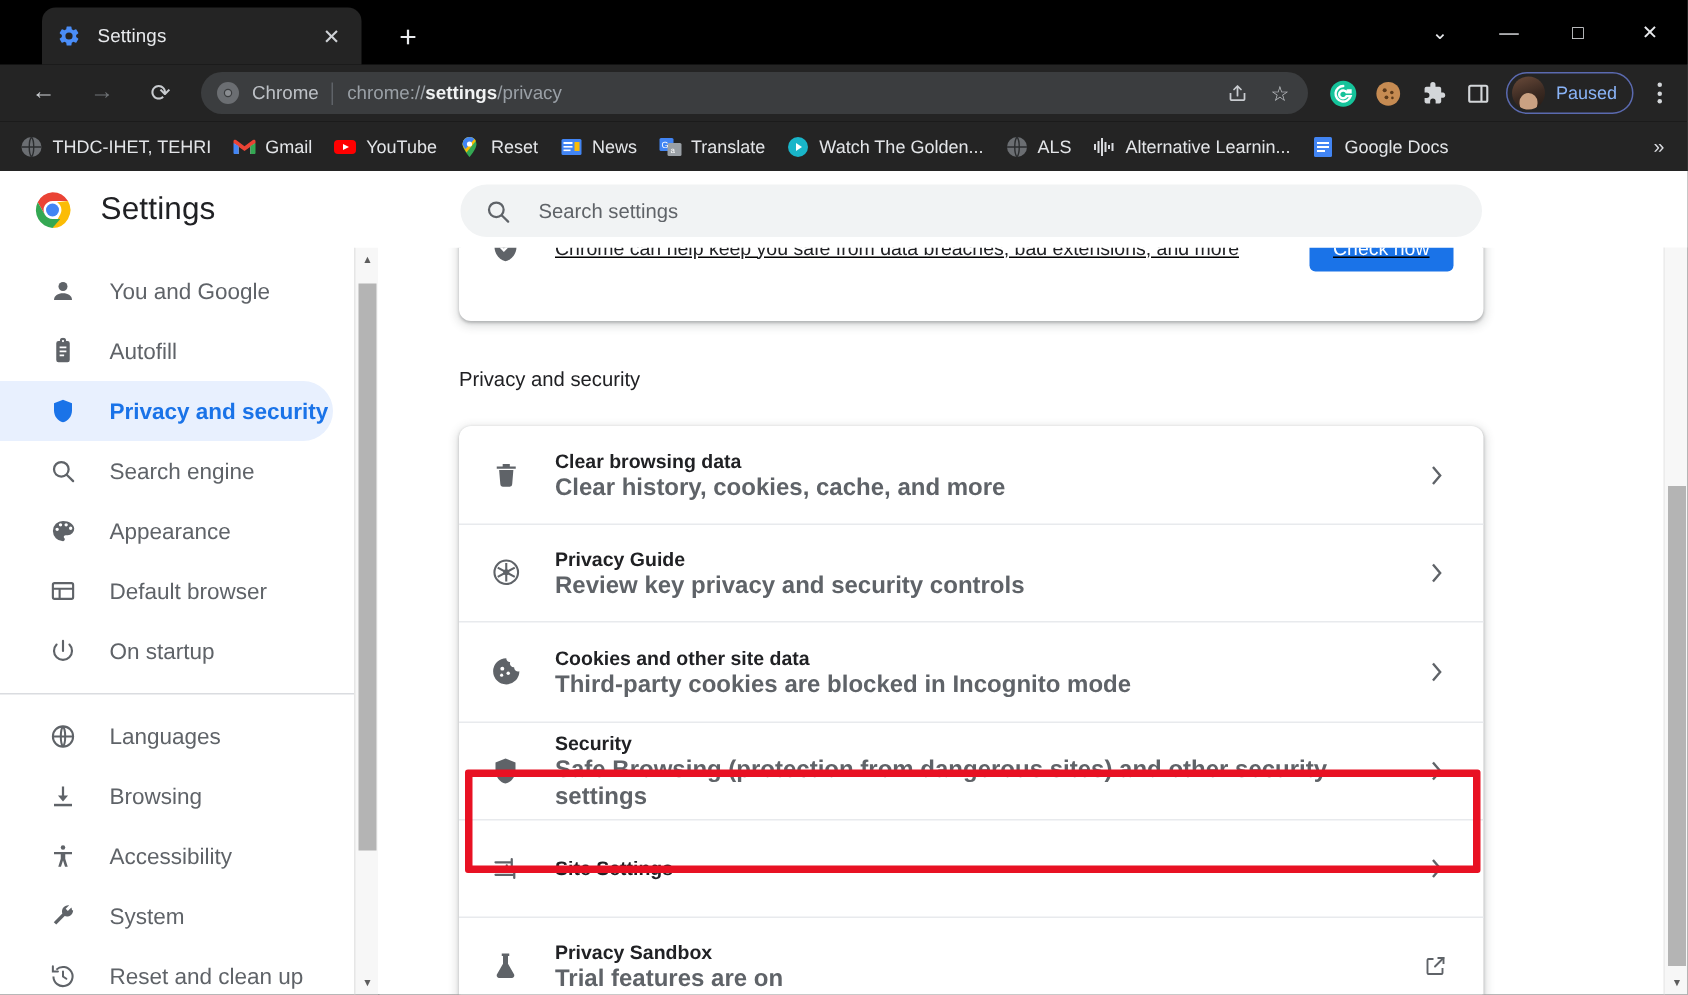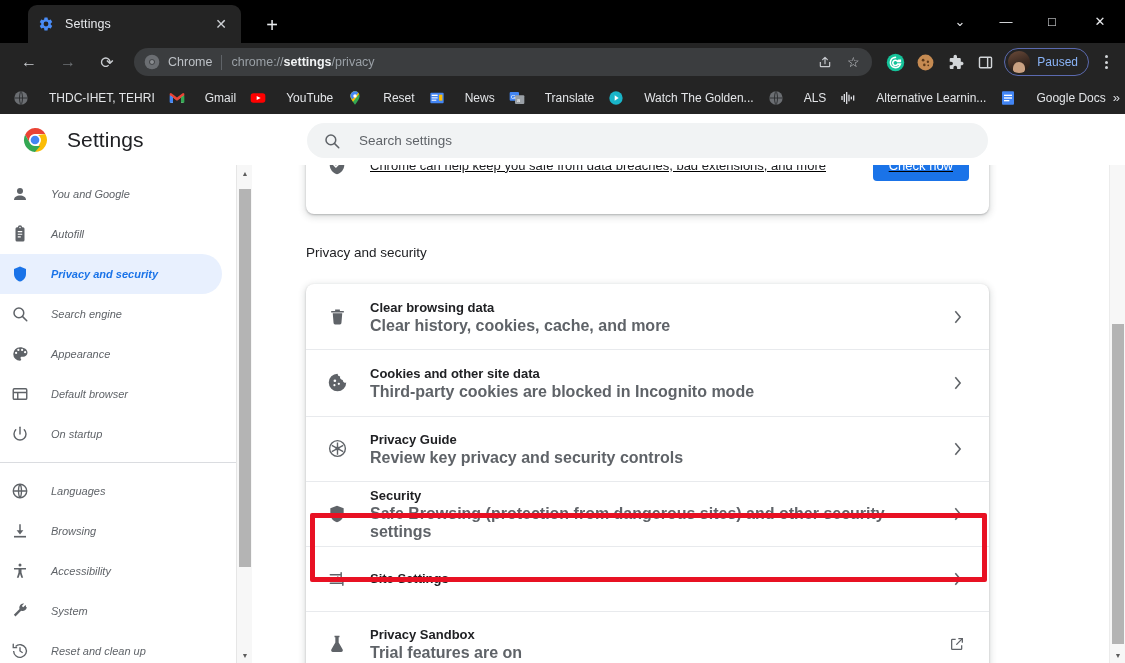--- a/index.html
+++ b/index.html
@@ -118,21 +118,21 @@
   }
   .dots-menu i { width: 3px; height: 3px; border-radius: 50%; background: #d3d6d9; display: block; }
 
   
   .bookmarks {
     position: absolute; top: 81px; left: 0; width: 1125px; height: 33px;
     background: #242424;
     display: flex; align-items: center; padding: 0 6px;
   }
   .bm {
-    display: flex; align-items: center; gap: 20px;
+    display: flex; align-items: center; gap: 6px;
     height: 24px; padding: 0 7px; border-radius: 4px;
     color: #e3e5e8; font-size: 12px; white-space: nowrap;
   }
   .bm-ico { width: 16px; height: 16px; flex: 0 0 16px; position: relative; }
   .bm-overflow {
     margin-left: auto; color: #dadce0; font-size: 13px;
     width: 26px; height: 24px; display: flex; align-items: center; justify-content: center;
   }
 
   
@@ -162,22 +162,22 @@
   }
   .search-input::placeholder { color: #5f6368; }
 
   
   .sidebar {
     position: absolute; top: 51px; left: 0; width: 236px; height: 498px;
     background: #fff; overflow: hidden; border-right: 0;
   }
   .nav-item {
     display: flex; align-items: center; height: 40px;
-    margin: 0 14px 0 0; padding-left: 10px;
-    border-radius: 0 20px 20px 0; color: #5f6368; font-size: 11px; font-style: italic;
+    margin: 0 14px 0 0; padding-left: 32px;
+    border-radius: 0 20px 20px 0; color: #5f6368; font-size: 15px;
   }
   .nav-item .ni-ico {
     width: 20px; height: 20px; flex: 0 0 20px; margin-right: 21px;
     display: flex; align-items: center; justify-content: center; color: #5f6368;
   }
   .nav-item.active { background: #e8f0fe; color: #1a73e8; font-weight: 600; }
   .nav-item.active .ni-ico { color: #1a73e8; }
   .nav-sep { height: 1px; background: #dadce0; margin: 8px 0 8px 0; width: 236px; }
   .navlist { padding-top: 9px; }
 
@@ -634,20 +634,39 @@
           <span class="row-title">Clear browsing data</span><br>
           <span class="row-sub">Clear history, cookies, cache, and more</span>
         </span>
         <span class="row-end">
           <svg width="9" height="14" viewBox="0 0 10 16" fill="none" stroke="currentColor" stroke-width="1.8">
               <path d="M2.5 1.5L8 8l-5.5 6.5"></path>
             </svg>
         </span>
       </div>
 
+      <div class="row">
+        <span class="row-ico">
+          <svg width="21" height="21" viewBox="0 0 24 24" fill="none" stroke="currentColor" stroke-width="1.6">
+              <circle cx="12" cy="12" r="9"></circle>
+              <path d="M12 5v14M5.5 8.5l13 7M18.5 8.5l-13 7"></path>
+              <circle cx="12" cy="12" r="2.3" fill="currentColor" stroke="none"></circle>
+            </svg>
+        </span>
+        <span class="row-text">
+          <span class="row-title">Privacy Guide</span><br>
+          <span class="row-sub">Review key privacy and security controls</span>
+        </span>
+        <span class="row-end">
+          <svg width="9" height="14" viewBox="0 0 10 16" fill="none" stroke="currentColor" stroke-width="1.8">
+              <path d="M2.5 1.5L8 8l-5.5 6.5"></path>
+            </svg>
+        </span>
+      </div>
+
       <div class="row tall">
         <span class="row-ico">
           <svg width="21" height="21" viewBox="0 0 24 24" fill="currentColor">
               <path d="M12 2a10 10 0 1 0 10 10 3 3 0 0 1-4-3 3 3 0 0 1-3-4 3.2 3.2 0 0 1-3-3z"></path>
               <circle cx="9" cy="10" r="1.5" fill="#fff"></circle>
               <circle cx="13.5" cy="13.5" r="1.3" fill="#fff"></circle>
               <circle cx="8.5" cy="15" r="1.2" fill="#fff"></circle>
             </svg>
         </span>
         <span class="row-text">
@@ -656,39 +675,20 @@
         </span>
         <span class="row-end">
           <svg width="9" height="14" viewBox="0 0 10 16" fill="none" stroke="currentColor" stroke-width="1.8">
               <path d="M2.5 1.5L8 8l-5.5 6.5"></path>
             </svg>
         </span>
       </div>
 
       <div class="row">
         <span class="row-ico">
-          <svg width="21" height="21" viewBox="0 0 24 24" fill="none" stroke="currentColor" stroke-width="1.6">
-              <circle cx="12" cy="12" r="9"></circle>
-              <path d="M12 5v14M5.5 8.5l13 7M18.5 8.5l-13 7"></path>
-              <circle cx="12" cy="12" r="2.3" fill="currentColor" stroke="none"></circle>
-            </svg>
-        </span>
-        <span class="row-text">
-          <span class="row-title">Privacy Guide</span><br>
-          <span class="row-sub">Review key privacy and security controls</span>
-        </span>
-        <span class="row-end">
-          <svg width="9" height="14" viewBox="0 0 10 16" fill="none" stroke="currentColor" stroke-width="1.8">
-              <path d="M2.5 1.5L8 8l-5.5 6.5"></path>
-            </svg>
-        </span>
-      </div>
-
-      <div class="row">
-        <span class="row-ico">
           <svg width="20" height="20" viewBox="0 0 24 24" fill="currentColor">
               <path d="M12 2l8 3.2v6.3c0 5-3.4 9.5-8 10.5-4.6-1-8-5.5-8-10.5V5.2z"></path>
             </svg>
         </span>
         <span class="row-text">
           <span class="row-title">Security</span><br>
           <span class="row-sub">Safe Browsing (protection from dangerous sites) and other security settings</span>
         </span>
         <span class="row-end">
           <svg width="9" height="14" viewBox="0 0 10 16" fill="none" stroke="currentColor" stroke-width="1.8">

